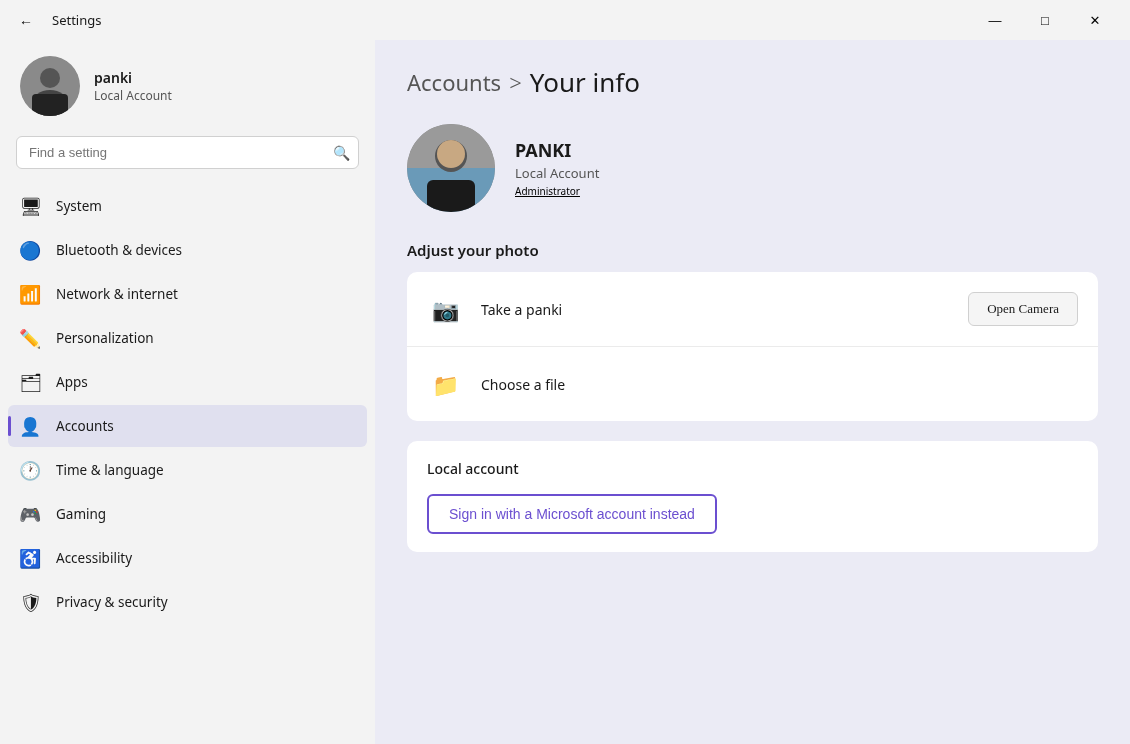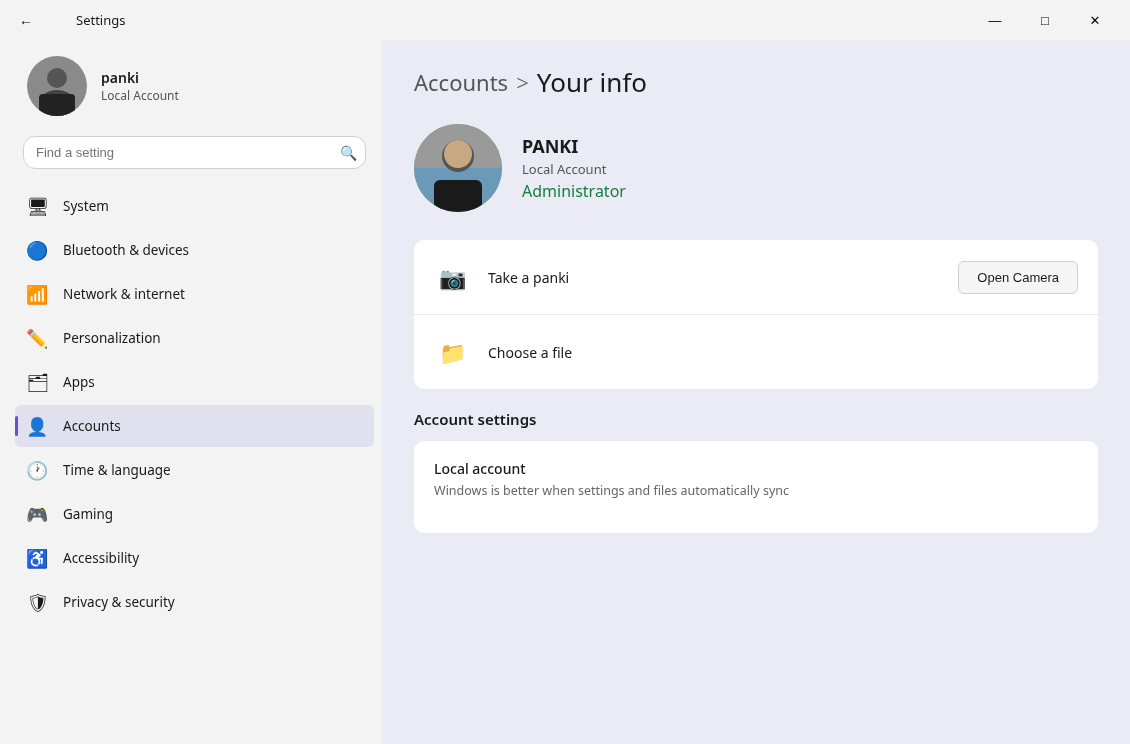--- a/index.html
+++ b/index.html
@@ -23,21 +23,20 @@
       height: 40px;
     }
     .title-bar-left {
       display: flex;
       align-items: center;
       gap: 12px;
     }
     .title-bar-title {
       font-size: 13px;
       color: #1a1a1a;
-      margin-left: 24px;
     }
     .title-bar-controls {
       display: flex;
       gap: 4px;
     }
     .title-bar-btn {
       width: 46px;
       height: 32px;
       border: none;
       background: transparent;
@@ -59,21 +58,20 @@
       align-items: center;
       justify-content: center;
       font-size: 14px;
     }
 
     
     .app-body {
       display: flex;
       flex: 1;
       overflow: hidden;
-      padding-left: 7px;
     }
 
     
     .sidebar {
       width: 375px;
       min-width: 375px;
       background: #f3f3f3;
       display: flex;
       flex-direction: column;
       padding: 0;
@@ -102,21 +100,21 @@
     .sidebar-user-name { font-size: 14px; font-weight: 600; color: #1a1a1a; }
     .sidebar-user-type { font-size: 12px; color: #555; }
 
     .sidebar-search {
       margin: 0 16px 16px 16px;
       position: relative;
     }
     .sidebar-search input {
       width: 100%;
       padding: 8px 36px 8px 12px;
-      border-radius: 12px;
+      border-radius: 6px;
       border: 1px solid #d0d0d0;
       background: #fff;
       font-size: 13px;
       outline: none;
     }
     .search-icon-btn {
       position: absolute;
       right: 8px;
       top: 50%;
       transform: translateY(-50%);
@@ -213,21 +211,21 @@
       background: #8a8a8a;
       flex-shrink: 0;
     }
     .profile-avatar svg {
       width: 88px;
       height: 88px;
     }
     .profile-info { display: flex; flex-direction: column; gap: 2px; }
     .profile-name { font-size: 18px; font-weight: 700; color: #1a1a1a; }
     .profile-type { font-size: 13px; color: #555; }
-    .profile-role { font-size: 16px; color: #15803d; }
+    .profile-role { font-size: 10px; color: #000000; text-decoration: underline; }
 
     
     .section-title {
       font-size: 15px;
       font-weight: 600;
       color: #1a1a1a;
       margin-bottom: 12px;
     }
 
     
@@ -265,20 +263,21 @@
       color: #1a1a1a;
     }
     .card-btn {
       padding: 8px 18px;
       border-radius: 6px;
       border: 1px solid #d0d0d0;
       background: #f5f5f5;
       font-size: 13px;
       cursor: pointer;
       color: #1a1a1a;
+      font-family: Liberation Serif, serif;
     }
 
     
     .account-settings-card {
       background: #fff;
       border-radius: 10px;
       padding: 18px 20px;
       margin-bottom: 20px;
     }
     .account-settings-row { display: flex; flex-direction: column; gap: 4px; margin-bottom: 16px; }
@@ -402,40 +401,40 @@
           <circle cx="44" cy="30" r="14" fill="#c8a882"></circle>
         </svg>
       </div>
       <div class="profile-info">
         <span class="profile-name">PANKI</span>
         <span class="profile-type">Local Account</span>
         <span class="profile-role">Administrator</span>
       </div>
     </div>
 
+    <div class="section-title">Adjust your photo</div>
 
     <div class="card">
       <div class="card-row">
         <div class="card-row-left">
           <span class="card-row-icon">📷</span>
           <span class="card-row-label">Take a panki</span>
         </div>
         <button class="card-btn">Open Camera</button>
       </div>
       <div class="card-row">
         <div class="card-row-left">
           <span class="card-row-icon">📁</span>
           <span class="card-row-label">Choose a file</span>
         </div>
       </div>
     </div>
 
-    <div class="section-title">Account settings</div>
 
     <div class="account-settings-card">
       <div class="account-settings-row">
         <span class="account-settings-title">Local account</span>
-        <span class="account-settings-desc">Windows is better when settings and files automatically sync</span>
-      </div>
+      </div>
+      <button class="sign-in-btn">Sign in with a Microsoft account instead</button>
     </div>
 
   </div>
 </div>
 
 </body></html>

